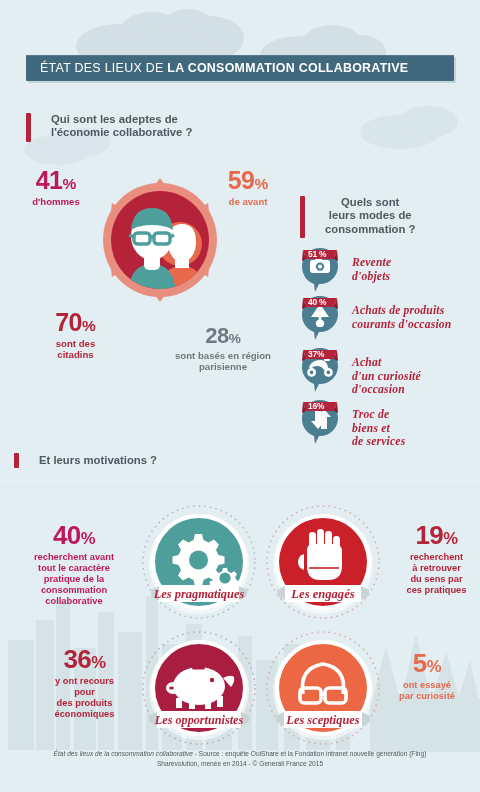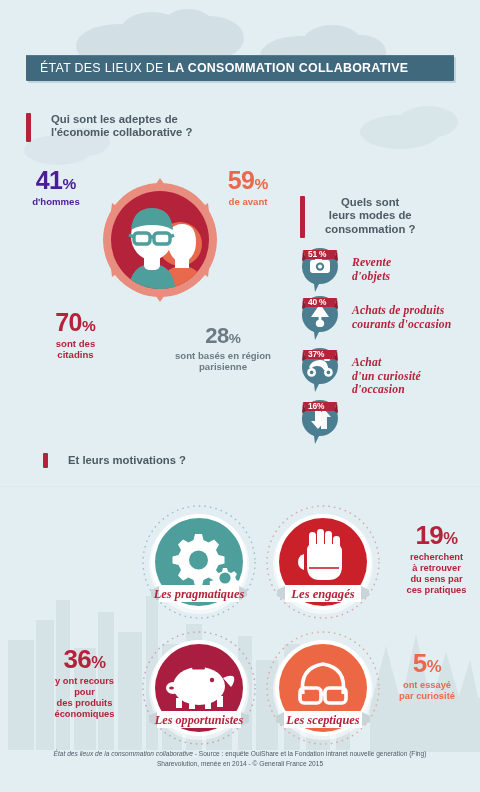--- a/index.html
+++ b/index.html
@@ -28,28 +28,28 @@
   .hdr-bar .b { font-weight:bold; }
   
   .sect { position:absolute; display:flex; z-index:3; }
   .sect .tick { width:5px; background:#b4233a; flex:0 0 5px; border-radius:1px; }
   .sect .txt {
     color:#4c5a63; font-size:11.3px; font-weight:bold; line-height:13.3px;
     padding-left:20px; white-space:pre-line;
   }
   #sect-adeptes { left:26px; top:113px; height:29px; }
   #sect-modes   { left:300px; top:196px; height:42px;text-align:center; }
-  #sect-motiv   { left:43px; top:453px; height:15px;justify-content:flex-end; }
+  #sect-motiv   { left:14px; top:453px; height:15px;justify-content:flex-end; }
   #sect-motiv .txt { line-height:15px; }
   
   .stat { position:absolute; text-align:center; z-index:4; }
   .stat .num { font-weight:bold; letter-spacing:-.5px; line-height:1; }
   .stat .num .pc { font-size:.62em; font-weight:bold; letter-spacing:0; }
   .stat .cap { font-size:9.6px; font-weight:bold; line-height:11.2px; margin-top:3px; }
-  .teal  { color:#4c1d95; }
+  .teal  { color:#be185d; }
   .orang { color:#e8694b; }
   .red   { color:#b4233a;margin-left:21px; }
   .gray  { color:#6c7a83; }
   #s-hommes   { left:14px;  top:168px; width:84px; }
   #s-hommes .num  { font-size:25px; }
   #s-femmes   { left:206px; top:168px; width:84px; }
   #s-femmes .num  { font-size:25px; }
   #s-citadins { left:22px;  top:310px; width:86px; }
   #s-citadins .num { font-size:25px; }
   #s-paris    { left:175px; top:325px; width:96px; }
@@ -288,25 +288,36 @@
     <svg class="mode-ico" viewBox="0 0 48 46">
       <path d="M2 18 a18 18 0 0 1 36 0 a18 18 0 0 1 -18 18 l-1 0 l-4 8 l-1 -8 a18 18 0 0 1 -12 -18 z" fill="#4b7e90"></path>
       <g fill="#ffffff">
         <path d="M15 9 l6 0 l0 12 l4 0 l-7 8 l-7 -8 l4 0 z"></path>
         <path d="M27 29 l-6 0 l0 -12 l-4 0 l7 -8 l7 8 l-4 0 z" opacity="0.95"></path>
       </g>
       <path d="M3 2 l34 0 l-3 9 l-28 0 z" fill="#b4233a"></path>
       <path d="M3 2 l-1 11 l4 -2 z M37 2 l1 11 l-4 -2 z" fill="#8e1a2c"></path>
     </svg>
     <div class="mode-pct">16%</div>
+    <div class="mode-lbl">Troc de
+biens et
+de services</div>
   </div>
 </div>
 
 <div class="mot-row" id="mot-row-1">
 
+  <div class="mot-txt" style="left:14px; top:22px; width:120px;">
+    <div class="num teal"><span>40</span><span class="pc">%</span></div>
+    <div class="cap teal">recherchent avant
+tout le caractère
+pratique de la
+consommation
+collaborative</div>
+  </div>
 
   <svg class="badge" style="left:139px; top:2px;" viewBox="0 0 120 120">
     <circle cx="60" cy="60" r="56" fill="none" stroke="#9fbfc7" stroke-width="1.4" stroke-dasharray="1.6 4"></circle>
     <circle cx="60" cy="62" r="50" fill="#ffffff" opacity="0.55"></circle>
     <circle cx="60" cy="60" r="48" fill="#ffffff"></circle>
     <circle cx="60" cy="60" r="44" fill="#4e9e9c"></circle>
     <g fill="#ffffff">
       <path d="M56 32 l7 0 l1.5 6 l5 2.5 l5.5 -3 l5 5 l-3 5.5 l2.5 5 l6 1.5 l0 7 l-6 1.5 l-2.5 5 l3 5.5 l-5 5 l-5.5 -3 l-5 2.5 l-1.5 6 l-7 0 l-1.5 -6 l-5 -2.5 l-5.5 3 l-5 -5 l3 -5.5 l-2.5 -5 l-6 -1.5 l0 -7 l6 -1.5 l2.5 -5 l-3 -5.5 l5 -5 l5.5 3 l5 -2.5 z"></path>
       <path d="M84 66 l4 0 l1 3.6 l3 1.4 l3.2 -1.8 l2.8 2.8 l-1.8 3.2 l1.4 3 l3.6 1 l0 4 l-3.6 1 l-1.4 3 l1.8 3.2 l-2.8 2.8 l-3.2 -1.8 l-3 1.4 l-1 3.6 l-4 0 l-1 -3.6 l-3 -1.4 l-3.2 1.8 l-2.8 -2.8 l1.8 -3.2 l-1.4 -3 l-3.6 -1 l0 -4 l3.6 -1 l1.4 -3 l-1.8 -3.2 l2.8 -2.8 l3.2 1.8 l3 -1.4 z"></path>
     </g>

